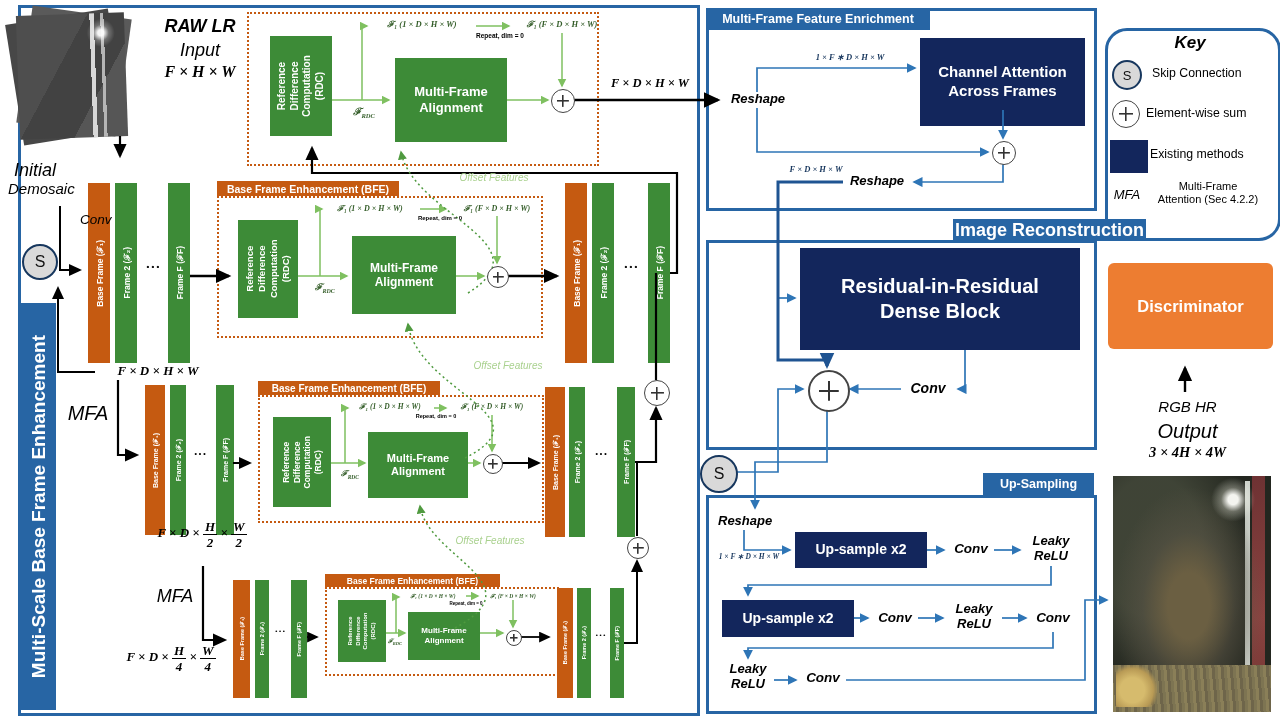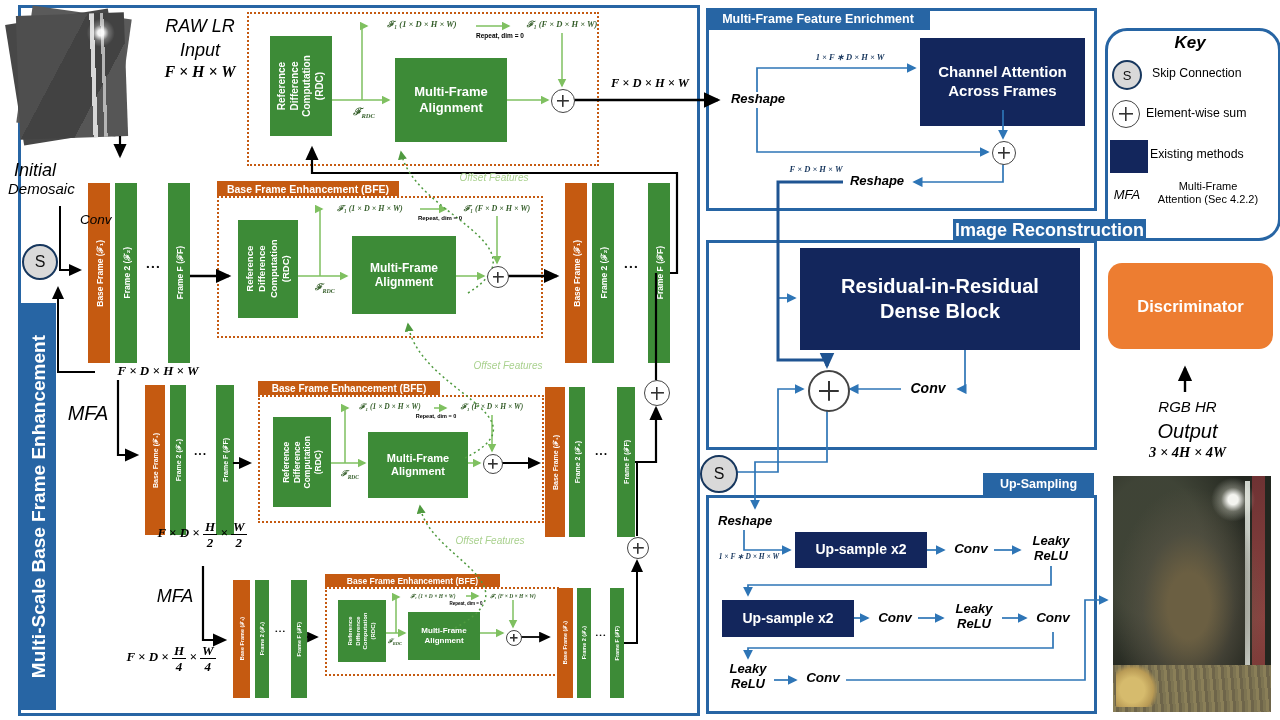--- a/index.html
+++ b/index.html
@@ -55,21 +55,21 @@
   <div class="abs" style="left:10px;top:8px;width:130px;height:140px;z-index:10;">
     <div class="abs" style="left:14px;top:4px;width:100px;height:118px;background:#5a5a5a;transform:rotate(8deg);"></div>
     <div class="abs" style="left:4px;top:8px;width:104px;height:122px;background:#474747;transform:rotate(-9deg);"></div>
     <div class="abs" style="left:8px;top:6px;width:108px;height:124px;transform:rotate(-2deg);
          background:
            radial-gradient(circle at 78% 16%, rgba(255,255,255,.95) 0 3px, rgba(255,255,255,.25) 8px, transparent 14px),
            linear-gradient(90deg, transparent 0 68%, #d8d8d8 68% 72%, transparent 72% 78%, #b5b5b5 78% 81%, transparent 81%),
            linear-gradient(120deg, #4e4e4e 0 40%, #424242 40% 70%, #565656 70%);"></div>
   </div>
 
-  <div class="lbl ital" style="left:140px;top:16px;width:120px;font-size:18px;">RAW LR</div>
+  <div class="lbl ital" style="left:140px;top:16px;width:120px;font-size:18px;font-weight:bold;">RAW LR</div>
   <div class="lbl ital" style="left:140px;top:40px;width:120px;font-size:18px;">Input</div>
   <div class="lbl math" style="left:140px;top:63px;width:120px;font-size:16px;">F × H × W</div>
 
   <div class="lbl ital left" style="left:14px;top:160px;width:90px;font-size:18px;">Initial</div>
   <div class="lbl ital left" style="left:8px;top:180px;width:100px;font-size:15px;">Demosaic</div>
   <div class="lbl ital left" style="left:80px;top:212px;width:50px;font-size:13.5px;">Conv</div>
   <div class="scircle" style="left:22px;top:244px;width:32px;height:32px;">
       <span>S</span>
     </div>
 
@@ -275,21 +275,21 @@
     </div>
   <div class="lbl left" style="left:1152px;top:66px;width:112px;font-size:12.3px;">Skip Connection</div>
   <div class="plus" style="left:1112px;top:100px;width:26px;height:26px;"></div>
   <div class="lbl left" style="left:1146px;top:106px;width:124px;font-size:12.3px;">Element-wise sum</div>
   <div class="abs" style="left:1110px;top:140px;width:38px;height:33px;background:var(--navy);z-index:18;"></div>
   <div class="lbl left" style="left:1150px;top:147px;width:120px;font-size:12.3px;">Existing methods</div>
   <div class="lbl ital" style="left:1106px;top:188px;width:42px;font-size:13px;">MFA</div>
   <div class="lbl" style="left:1146px;top:180px;width:124px;font-size:11px;"><span class="pre">Multi-Frame
 Attention (Sec 4.2.2)</span></div>
 
-  <div class="abs" style="left:1108px;top:263px;width:165px;height:86px;background:var(--dorange);border-radius:14px;z-index:10;display:flex;align-items:center;justify-content:center;color:#fff;font-size:16.5px;font-weight:600;">
+  <div class="abs" style="left:1108px;top:263px;width:165px;height:86px;background:var(--dorange);border-radius:6px;z-index:10;display:flex;align-items:center;justify-content:center;color:#fff;font-size:16.5px;font-weight:600;">
       <span>Discriminator</span>
     </div>
   <div class="lbl ital" style="left:1140px;top:398px;width:95px;font-size:15px;">RGB HR</div>
   <div class="lbl ital" style="left:1140px;top:420px;width:95px;font-size:20px;">Output</div>
   <div class="lbl math" style="left:1125px;top:444px;width:125px;font-size:14.5px;">3 × 4H × 4W</div>
 
   <div class="photo" style="left:1113px;top:476px;width:158px;height:236px;background:#23261f;overflow:hidden;">
     <div class="abs" style="right:4%;top:0;width:8%;height:100%;background:linear-gradient(#6e3233,#8a4340 60%,#713532);"></div>
     <div class="abs" style="right:13%;top:2%;width:3.5%;height:92%;background:#cfd3cc;"></div>
     <div class="abs" style="left:0;top:0;width:100%;height:100%;

